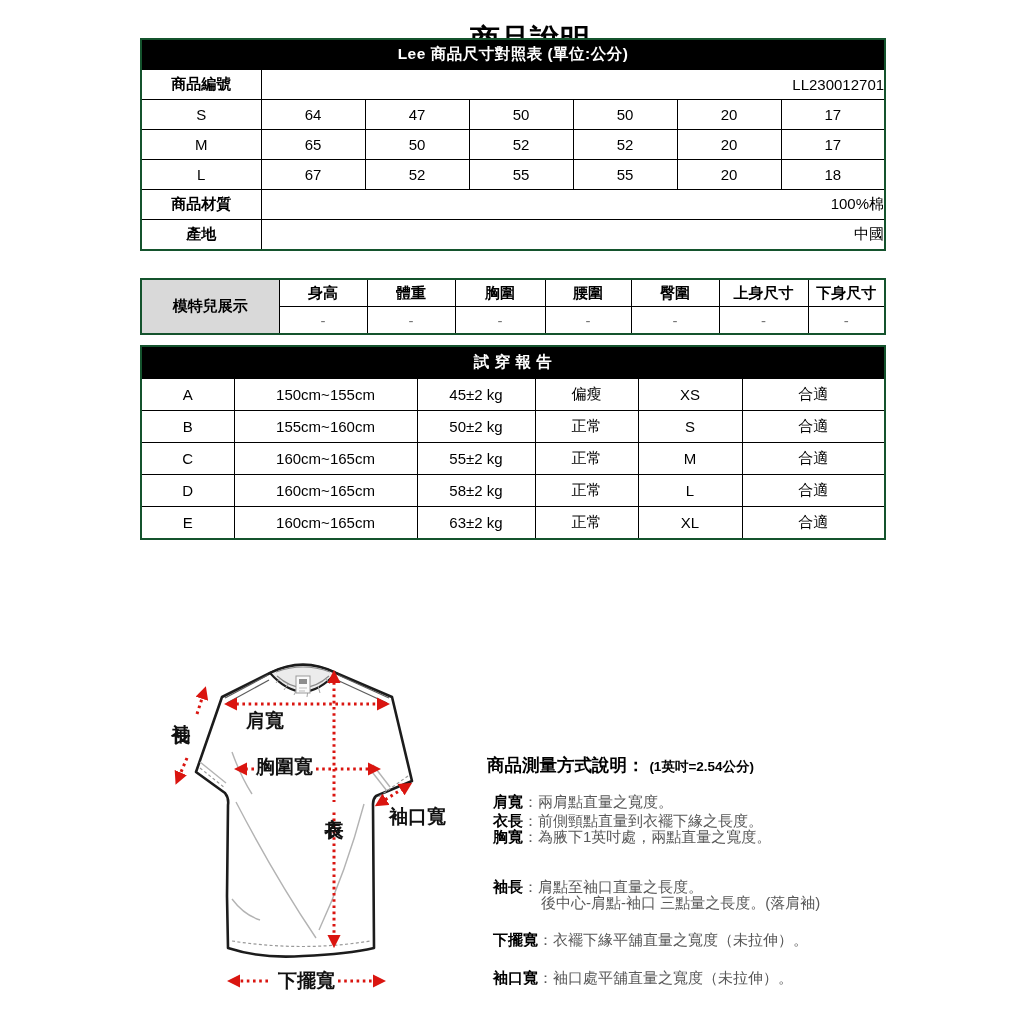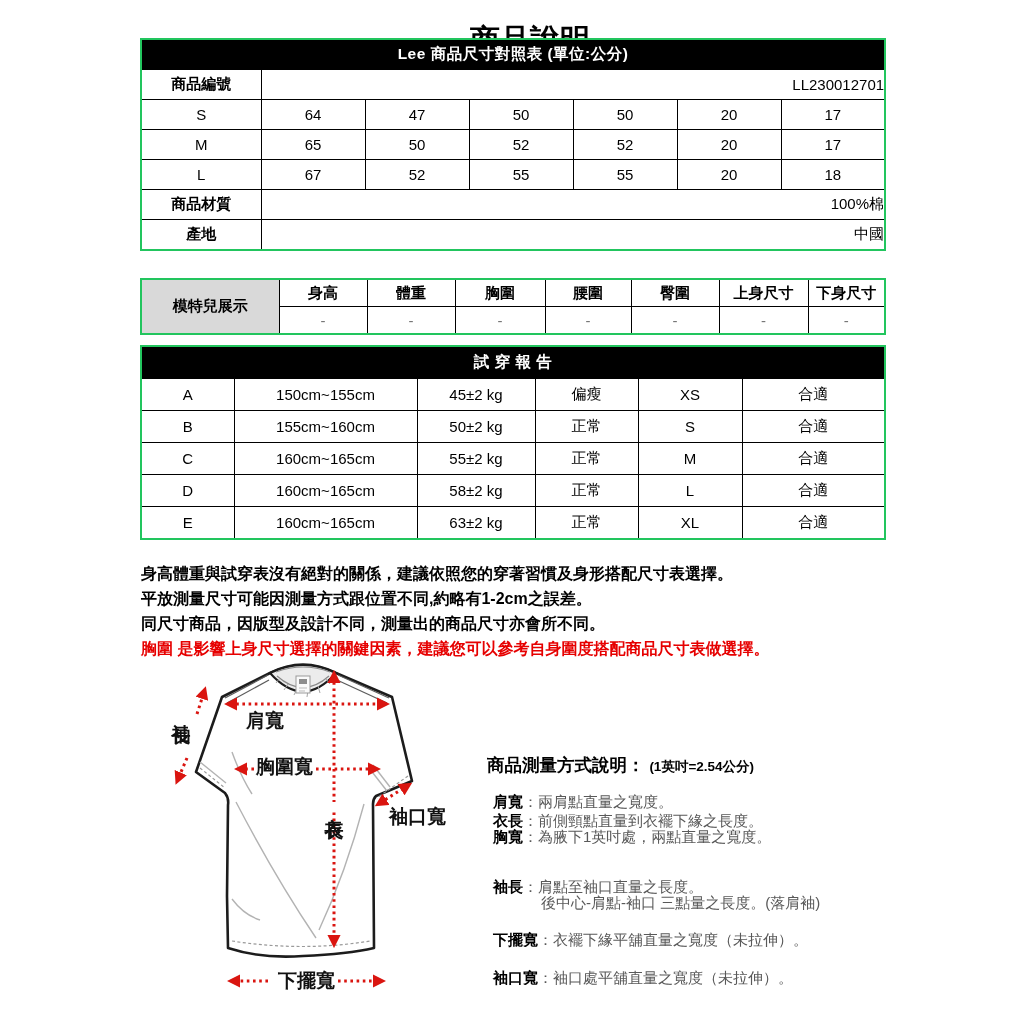--- a/index.html
+++ b/index.html
@@ -1,21 +1,21 @@
 <!DOCTYPE html>
 <html><head>
 <meta charset="utf-8">
 <style>
   html,body{margin:0;padding:0;background:#fff;}
   .page{position:relative;width:1024px;height:1024px;background:#fff;overflow:hidden;
         font-family:"Liberation Sans", sans-serif;color:#000;}
   .page-title{position:absolute;top:2px;left:0;width:100%;margin:18px;text-align:center;
         font-size:30px;font-weight:bold;text-decoration:underline;text-underline-offset:4px;}
   table{border-collapse:collapse;table-layout:fixed;position:absolute;left:140px;width:744px;
-        border:2px solid #22c55e;}
+        border:2px solid #14532d;}
   td,th{border:1px solid #000;font-size:15px;text-align:center;padding:0;overflow:hidden;white-space:nowrap;}
   .bar{background:#000;color:#fff;font-weight:bold;font-size:15.5px;height:26px;letter-spacing:.5px;}
   .gray{background:#d9d9d9;}
   .bold{font-weight:bold;}
   .left{text-align:right;padding-left:0;}
   .t1{top:38px;}  .t1 td{height:29px;}
   .t2{top:278px;} .t2 td{height:26px;}
   .t2 .dash{color:#777;}
   .t3{top:345px;} .t3 td{height:31px;} .t3 .hrow td{height:28px;}
   .notes{position:absolute;left:141px;top:561px;width:780px;font-size:16px;font-weight:bold;line-height:25px;}
@@ -180,26 +180,20 @@
       <td>E</td>
       <td>160cm~165cm</td>
       <td>63±2 kg</td>
       <td>正常</td>
       <td>XL</td>
       <td>合適</td>
     </tr>
   </tbody>
     </table>
 
-  <div class="notes">
-    <div>身高體重與試穿表沒有絕對的關係，建議依照您的穿著習慣及身形搭配尺寸表選擇。</div>
-    <div>平放測量尺寸可能因測量方式跟位置不同,約略有1-2cm之誤差。</div>
-    <div>同尺寸商品，因版型及設計不同，測量出的商品尺寸亦會所不同。</div>
-    <div class="warn">胸圍 是影響上身尺寸選擇的關鍵因素，建議您可以參考自身圍度搭配商品尺寸表做選擇。</div>
-  </div>
 
   <div class="diagram">
     <svg width="345" height="368" viewBox="0 0 345 368">
       <defs>
         <marker id="ah" viewBox="0 0 6 6" markerWidth="4.4" markerHeight="4.4" refX="3.2" refY="3" orient="auto-start-reverse">
           <path d="M0,0 L6,3 L0,6 Z" fill="#da1510"></path>
         </marker>
       </defs>
 
       <g>

